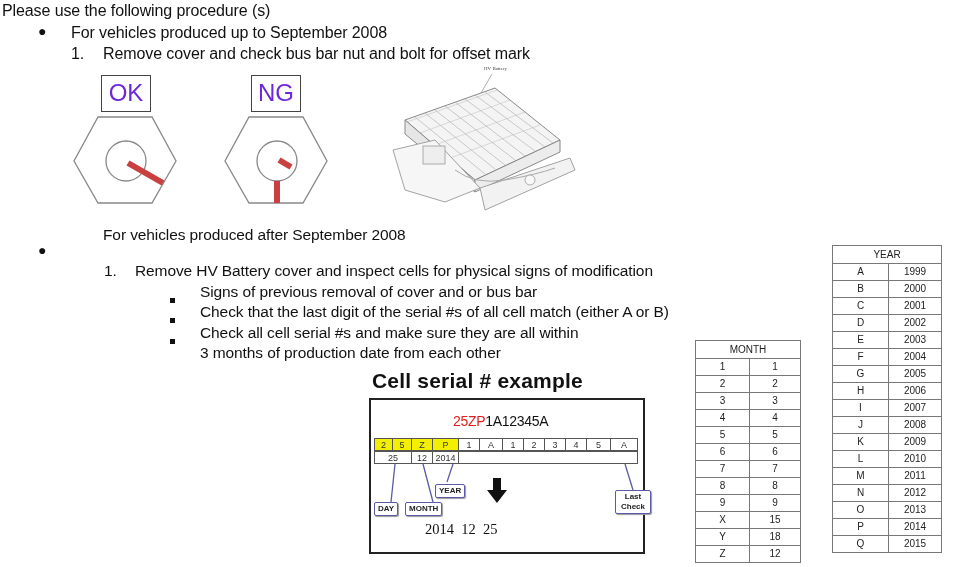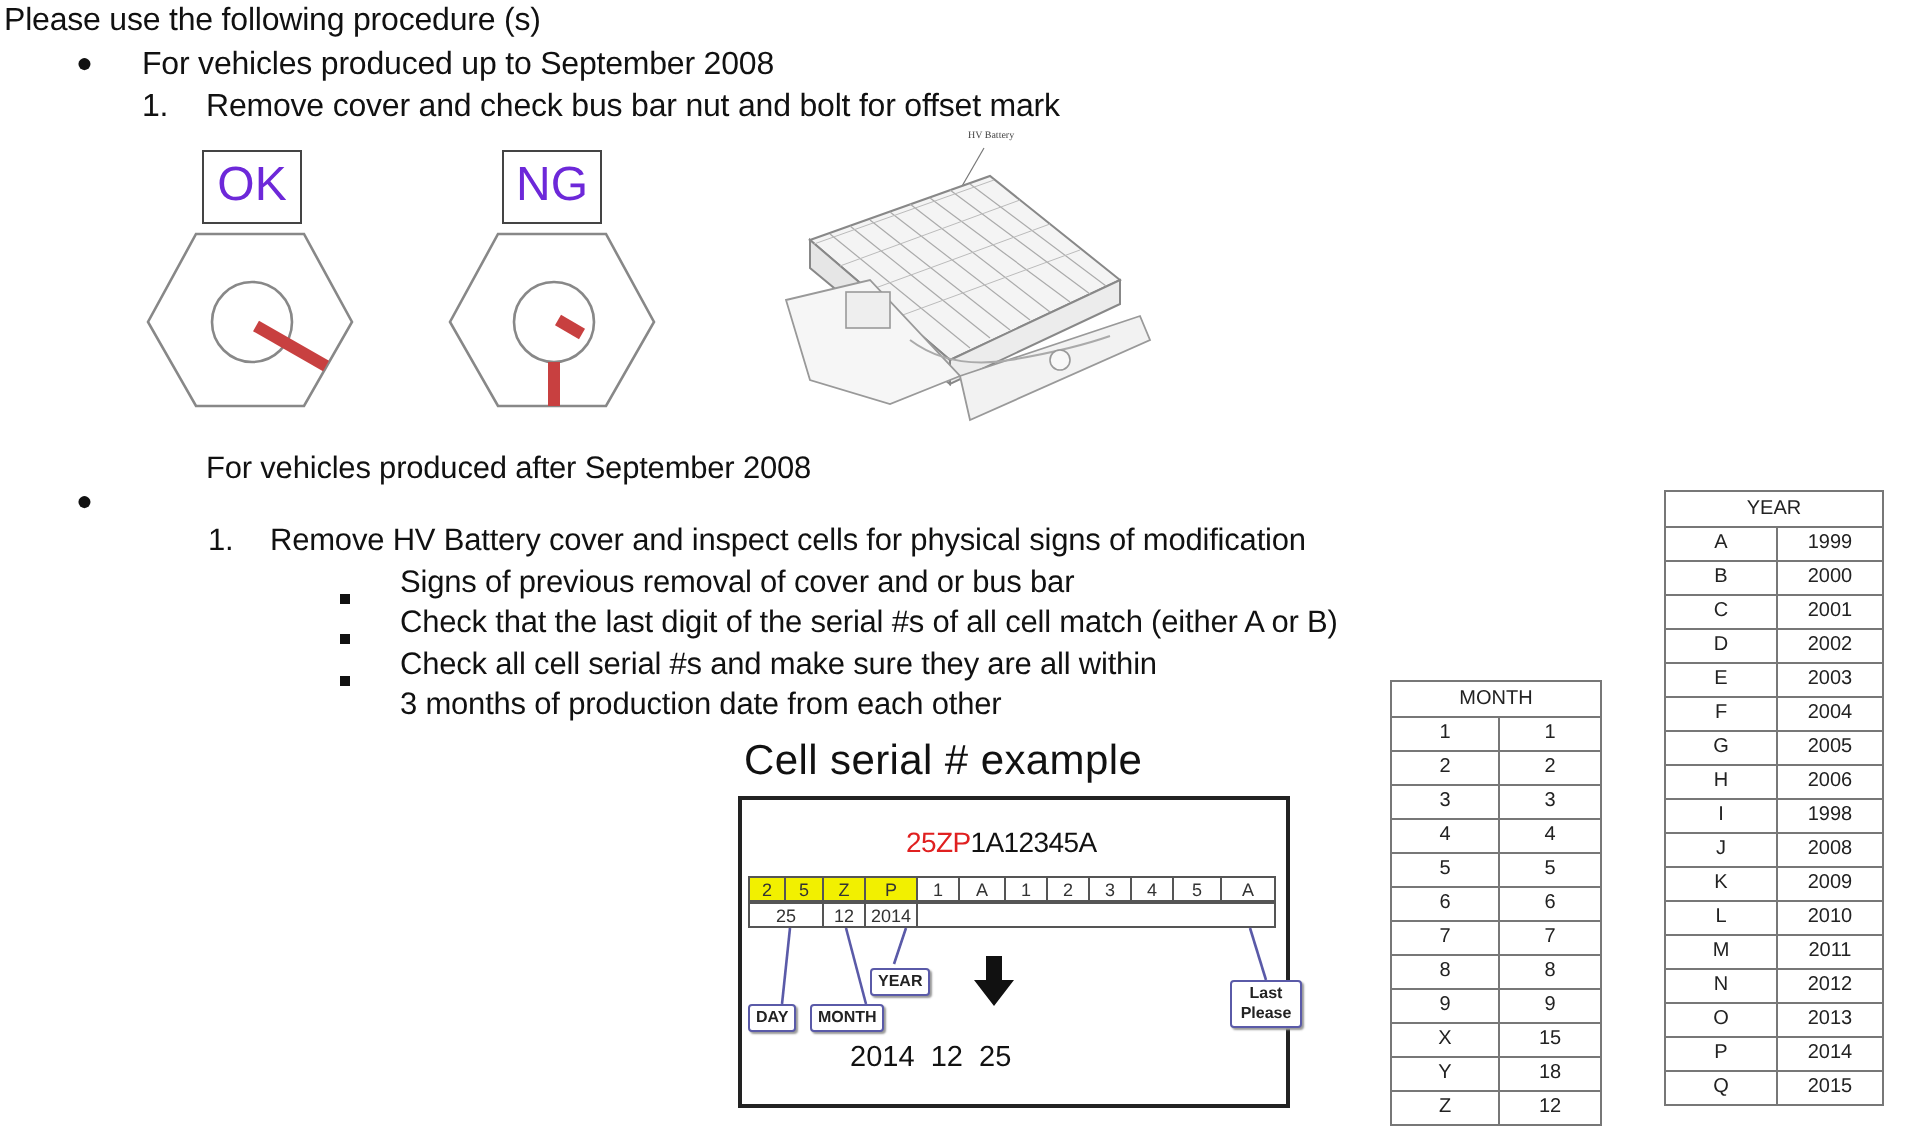--- a/index.html
+++ b/index.html
@@ -4,21 +4,21 @@
 <style>
   html, body { margin:0; padding:0; }
   body { width:960px; height:567px; background:#ffffff; position:relative; overflow:hidden;
          font-family:"Liberation Sans", sans-serif; color:#111; }
   .abs { position:absolute; }
   .t { font-size:16px; line-height:18px; white-space:nowrap; letter-spacing:-0.1px; }
   .t15 { font-size:15.5px; }
   .bullet { font-size:14px; }
   .sq { display:inline-block; width:5px; height:5px; background:#111; }
   .labelbox { border:1.5px solid #444; background:#fff; font-size:24px; text-align:center; line-height:34px; color:#6d28d9; }
-  .ttl { font-weight:normal; font-size:21px; letter-spacing:0.2px; }
+  .ttl { font-weight:bold; font-size:21px; letter-spacing:0.2px; }
   table.lk { border-collapse:collapse; font-size:10px; color:#222; background:#fff; }
   table.lk td { border:1px solid #777; text-align:center; padding:0; height:16px; line-height:16px; }
   table.lk td.hd { height:17px; }
   .serialbox { border:2px solid #222; background:#fff; }
   .cellrow { display:flex; height:13px; }
   .cell { border:1px solid #555; border-right:none; font-size:9px; line-height:12px; text-align:center; color:#333; box-sizing:border-box; }
   .cell:last-child { border-right:1px solid #555; }
   .yel { background:#f2f000; }
   .tag { border:1.5px solid #5a5aa8; border-radius:2px; background:#fff; font-size:8px; font-weight:bold; padding:1px 3px; line-height:10px; color:#222; box-shadow:1px 1px 1px #999; text-align:center; }
 </style>
@@ -118,26 +118,26 @@
     <line x1="24" y1="2" x2="20" y2="40" stroke="#5a5aa8" stroke-width="1.3"></line>
     <line x1="52" y1="2" x2="62" y2="40" stroke="#5a5aa8" stroke-width="1.3"></line>
     <line x1="82" y1="2" x2="76" y2="20" stroke="#5a5aa8" stroke-width="1.3"></line>
     <line x1="254" y1="2" x2="262" y2="28" stroke="#5a5aa8" stroke-width="1.3"></line>
   </svg>
   <div class="abs tag" style="left:64px;top:84px;">YEAR</div>
   <div class="abs tag" style="left:3px;top:102px;">DAY</div>
   <div class="abs tag" style="left:34px;top:102px;">MONTH</div>
   <div class="abs tag" style="left:244px;top:90px;width:28px;">
     <div>Last</div>
-    <div>Please</div>
+    <div>Check</div>
   </div>
   <svg class="abs" style="left:116px;top:78px;" width="20" height="26">
     <polygon points="6,0 14,0 14,12 20,12 10,25 0,12 6,12" fill="#111"></polygon>
   </svg>
-  <div class="abs" style="left:54px;top:121px;font-size:14.5px;white-space:pre;">2014  12  25</div>
+  <div class="abs" style="left:54px;top:121px;font-size:14.5px;white-space:pre;font-family:Liberation Serif, serif;">2014  12  25</div>
 </div>
 
 <table class="abs lk" style="left:695px;top:340px;width:106px;">
   <tbody>
       <tr>
         <td class="hd" colspan="2">MONTH</td>
       </tr>
   <tr>
         <td style="width:53px">1</td>
         <td>1</td>
@@ -221,21 +221,21 @@
   <tr>
         <td>G</td>
         <td>2005</td>
       </tr>
   <tr>
         <td>H</td>
         <td>2006</td>
       </tr>
   <tr>
         <td>I</td>
-        <td>1998</td>
+        <td>2007</td>
       </tr>
   <tr>
         <td>J</td>
         <td>2008</td>
       </tr>
   <tr>
         <td>K</td>
         <td>2009</td>
       </tr>
   <tr>

